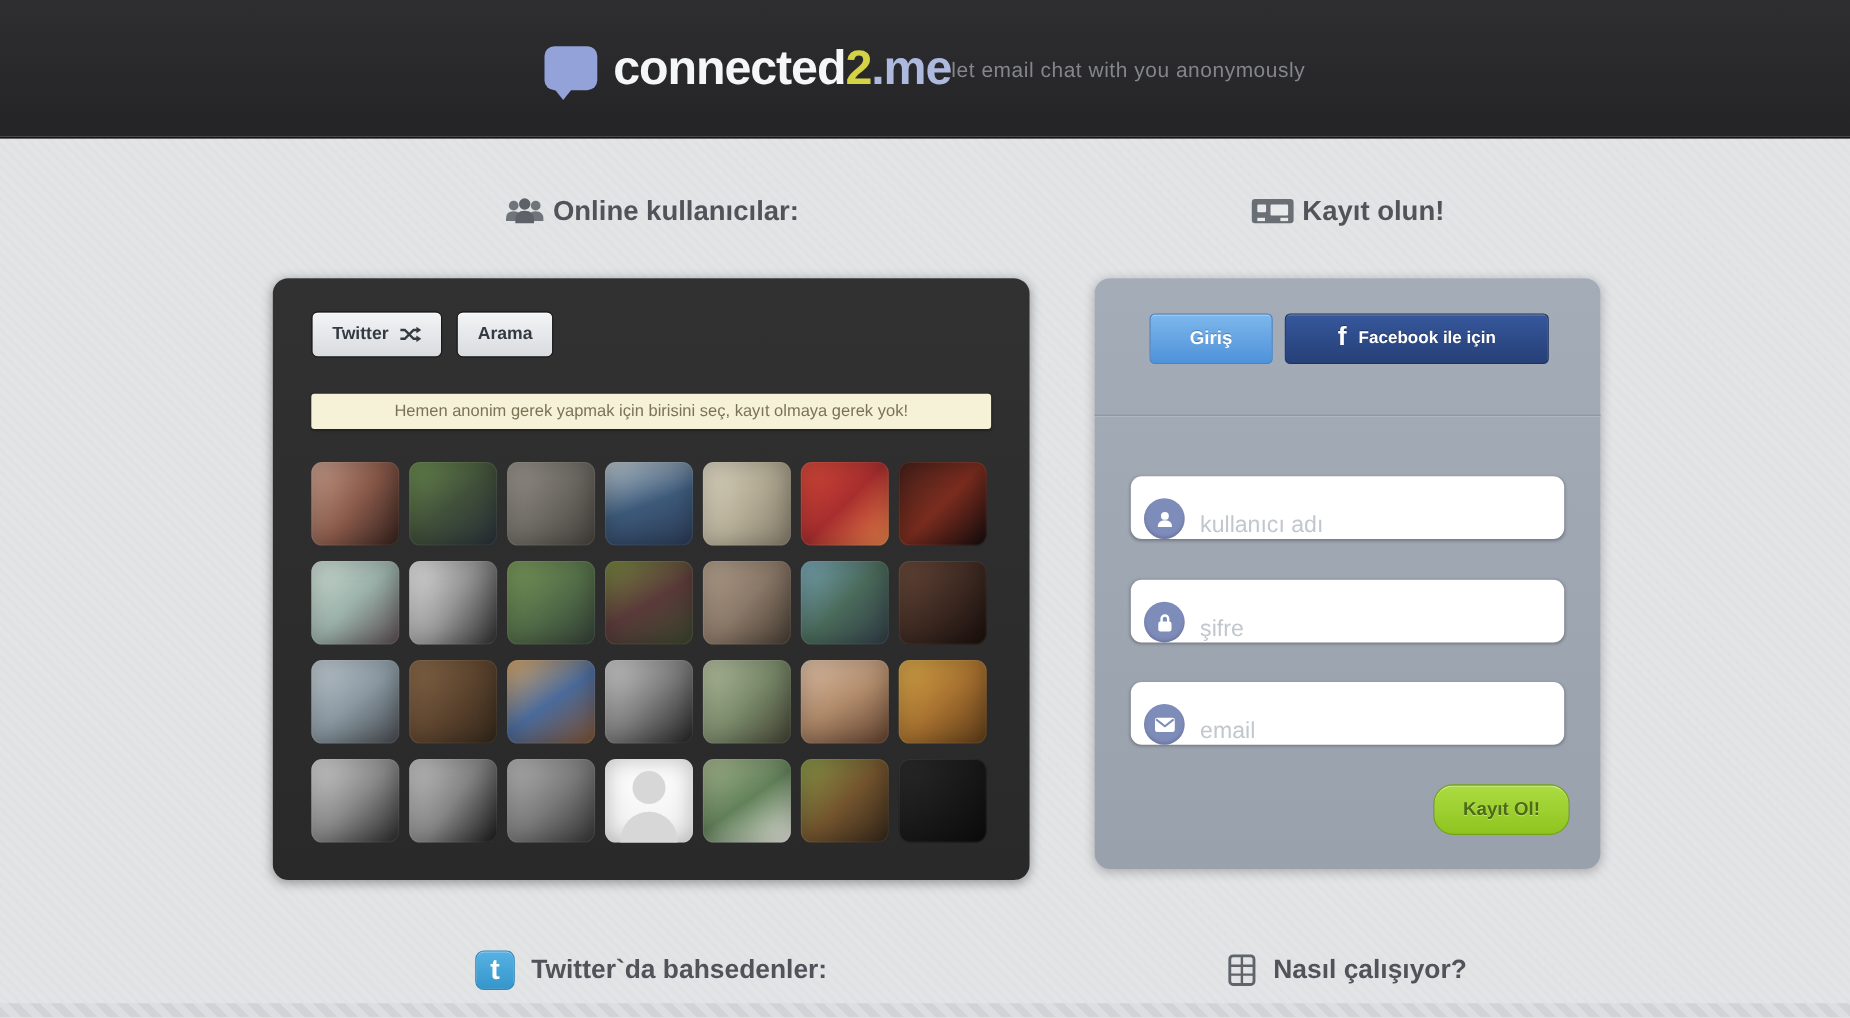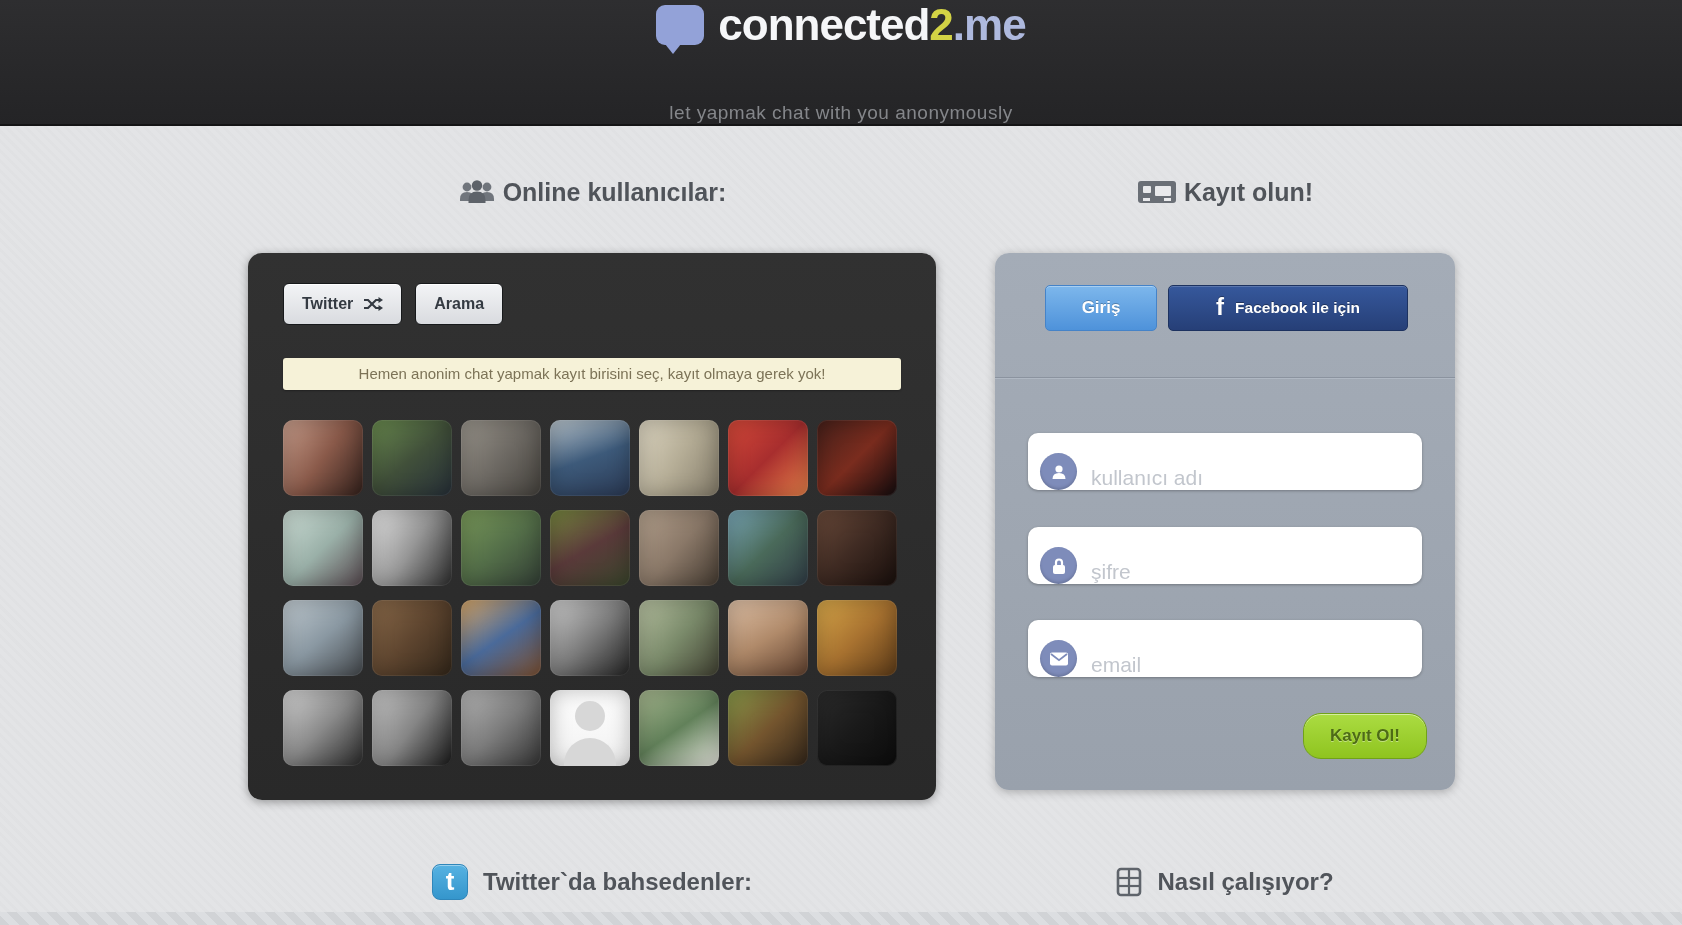--- a/index.html
+++ b/index.html
@@ -3,21 +3,21 @@
 <meta charset="utf-8">
 <style>
   * { margin:0; padding:0; box-sizing:border-box; }
   body { background:#e3e4e6; font-family:"Liberation Sans", sans-serif; }
   .page { position:relative; width:1682px; height:925px; overflow:hidden; background:#e3e4e6;
           background-image:repeating-linear-gradient(45deg, rgba(0,0,0,.012) 0 3px, transparent 3px 7px); }
 
   
   .site-header { position:absolute; top:0; left:0; width:100%; height:126px;
     background:linear-gradient(#2e2e30,#242426); border-bottom:2px solid #141415;
-    display:flex; flex-direction:column; align-items:center; justify-content:space-between; }
+    display:flex; flex-direction:row; align-items:center; justify-content:center; }
   .logo-row { display:flex; align-items:center; gap:14px; cursor:pointer; }
   .bubble { position:relative; width:48px; height:40px; background:#93a2d8; border-radius:9px; display:inline-block; }
   .bubble::after { content:""; position:absolute; left:9px; bottom:-9px; width:0; height:0;
     border-left:8px solid transparent; border-right:8px solid transparent; border-top:10px solid #93a2d8; }
   .logo-text { font-size:44px; font-weight:700; color:#f5f6f8; letter-spacing:-1px; }
   .logo-text .accent { color:#d3d345; }
   .logo-text .suffix { color:#aeb9de; }
   .tagline { margin-top:5px; color:#84868a; font-size:19px; letter-spacing:.5px; }
 
   
@@ -91,21 +91,21 @@
 </head>
 <body>
 
 <div class="page">
 
   <header class="site-header">
     <div class="logo-row">
       <span class="bubble"></span>
       <span class="logo-text"><span>connected</span><span class="accent">2</span><span class="suffix">.me</span></span>
     </div>
-    <div class="tagline">let yapmak chat with you anonymously</div>
+    <div class="tagline">let email chat with you anonymously</div>
   </header>
 
   <div class="col-heading online-heading">
     <svg width="38" height="26" viewBox="0 0 38 26">
       <circle cx="9" cy="8" r="4.4" fill="#70757c"></circle>
       <path d="M2 20 q0-7 7-7 q7 0 7 7 v2 H2 z" fill="#70757c"></path>
       <circle cx="29" cy="8" r="4.4" fill="#70757c"></circle>
       <path d="M22 20 q0-7 7-7 q7 0 7 7 v2 h-14 z" fill="#70757c"></path>
       <circle cx="19" cy="6.5" r="5.2" fill="#5d6269"></circle>
       <path d="M10.5 21 q0-8.5 8.5-8.5 q8.5 0 8.5 8.5 v3 h-17 z" fill="#5d6269"></path>
@@ -132,21 +132,21 @@
           <path d="M1 3 h4 l8 8 h3" stroke="#343a42" stroke-width="2.2" fill="none"></path>
           <path d="M1 11 h4 l8 -8 h3" stroke="#343a42" stroke-width="2.2" fill="none"></path>
           <path d="M15.5 0 l4.5 3 -4.5 3 z" fill="#343a42"></path>
           <path d="M15.5 8 l4.5 3 -4.5 3 z" fill="#343a42"></path>
         </svg>
       </button>
       <button class="btn-light">
         <span>Arama</span>
       </button>
     </div>
-    <div class="notice">Hemen anonim chat yapmak kayıt birisini seç, kayıt olmaya gerek yok!</div>
+    <div class="notice">Hemen anonim gerek yapmak için birisini seç, kayıt olmaya gerek yok!</div>
     <div class="grid">
         <div class="avatar" title="man portrait warm skin tones" style="background: linear-gradient(125deg, rgb(202, 160, 142), rgb(138, 90, 74), rgb(51, 33, 28));"></div>
         <div class="avatar" title="bearded man green park background" style="background: linear-gradient(140deg, rgb(106, 139, 79), rgb(65, 80, 58), rgb(39, 48, 57));"></div>
         <div class="avatar" title="man in gray suit inside bus" style="background: linear-gradient(130deg, rgb(154, 149, 140), rgb(110, 106, 100), rgb(69, 66, 61));"></div>
         <div class="avatar" title="selfie man sunglasses blue shirt" style="background: linear-gradient(160deg, rgb(184, 196, 204), rgb(61, 90, 122), rgb(43, 58, 85));"></div>
         <div class="avatar" title="man standing in beige room" style="background: linear-gradient(120deg, rgb(222, 215, 195), rgb(181, 173, 150), rgb(133, 125, 107));"></div>
         <div class="avatar" title="red photo collage of people" style="background: linear-gradient(135deg, rgb(216, 74, 58), rgb(168, 46, 46), rgb(232, 130, 74));"></div>
         <div class="avatar" title="dark night scene red light" style="background: linear-gradient(135deg, rgb(69, 32, 26), rgb(122, 44, 30), rgb(20, 12, 14));"></div>
         <div class="avatar" title="pale portrait of woman" style="background: linear-gradient(135deg, rgb(207, 224, 216), rgb(154, 176, 168), rgb(88, 74, 80));"></div>
         <div class="avatar" title="black and white torso" style="background: linear-gradient(120deg, rgb(230, 230, 230), rgb(150, 150, 150), rgb(46, 46, 46));"></div>

